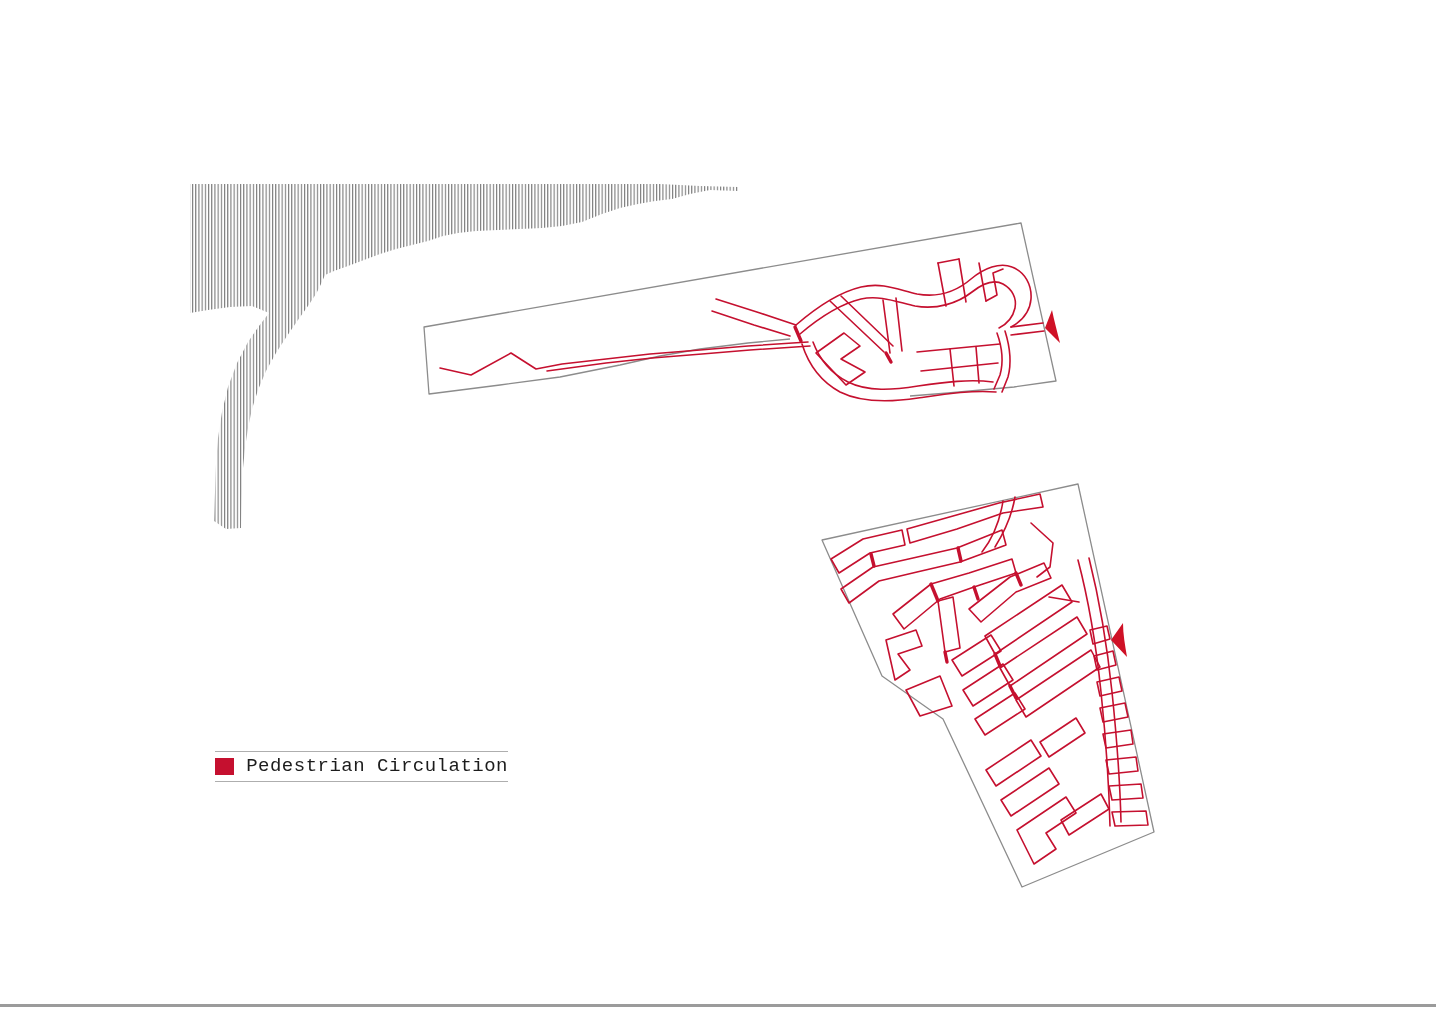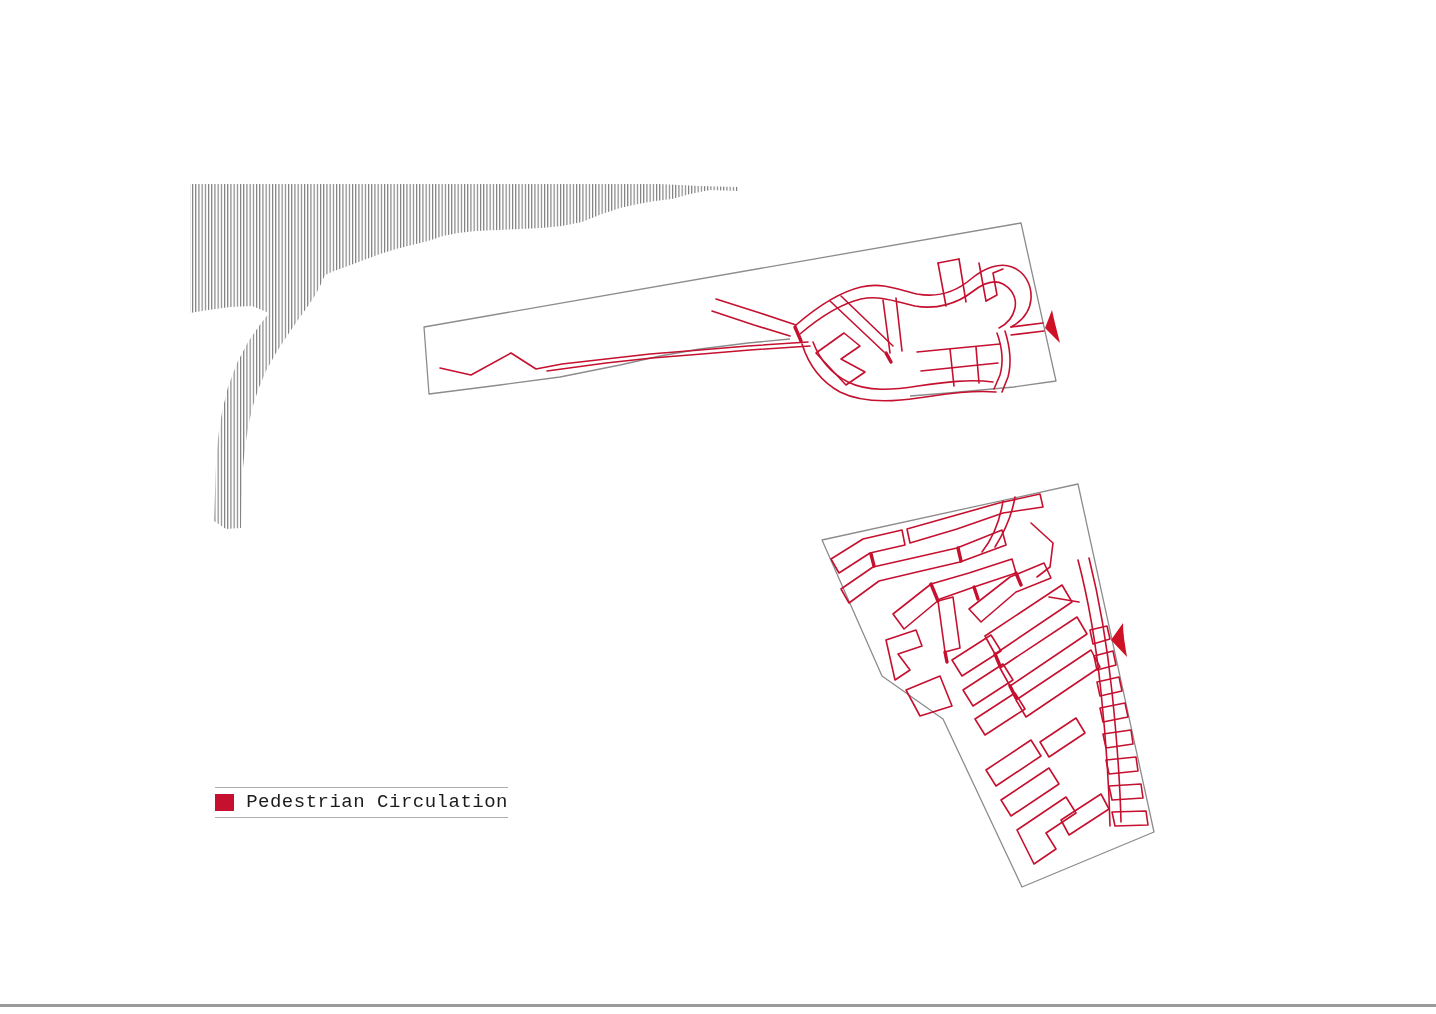--- a/index.html
+++ b/index.html
@@ -5,21 +5,21 @@
   html,body{margin:0;padding:0;background:#ffffff;}
   body{width:1436px;height:1014px;overflow:hidden;font-family:"Liberation Mono","DejaVu Sans Mono",monospace;}
   .sheet{position:relative;width:1436px;height:1014px;background:#ffffff;}
   svg.plate{position:absolute;left:0;top:0;}
   .outline{stroke:#8c8c8c;stroke-width:1.3;fill:none;stroke-linejoin:round;}
   .rn{fill:none;stroke:#c5102f;stroke-width:1.6;stroke-linejoin:round;stroke-linecap:round;}
   .rb{fill:none;stroke:#c5102f;stroke-width:3.4;stroke-linecap:round;}
   .north{fill:#cf1126;stroke:none;}
   .legend{position:absolute;left:215px;top:751px;width:293px;
           border-top:1px solid #aeaeae;border-bottom:1px solid #aeaeae;
-          padding:4px 0 5px 0;display:flex;align-items:center;gap:12px;margin-top:36px;}
+          padding:4px 0 5px 0;display:flex;align-items:center;gap:12px;}
   .legend-label{font-size:19px;color:#1c1c1c;letter-spacing:.5px;white-space:nowrap;line-height:20px;}
   .footer-rule{position:absolute;left:0;top:1004px;width:1436px;height:3px;background:#9b9b9b;}
 </style>
 </head>
 <body>
 
 <div class="sheet">
 
   <svg class="plate" width="1436" height="1014" viewBox="0 0 1436 1014">
     <defs>

